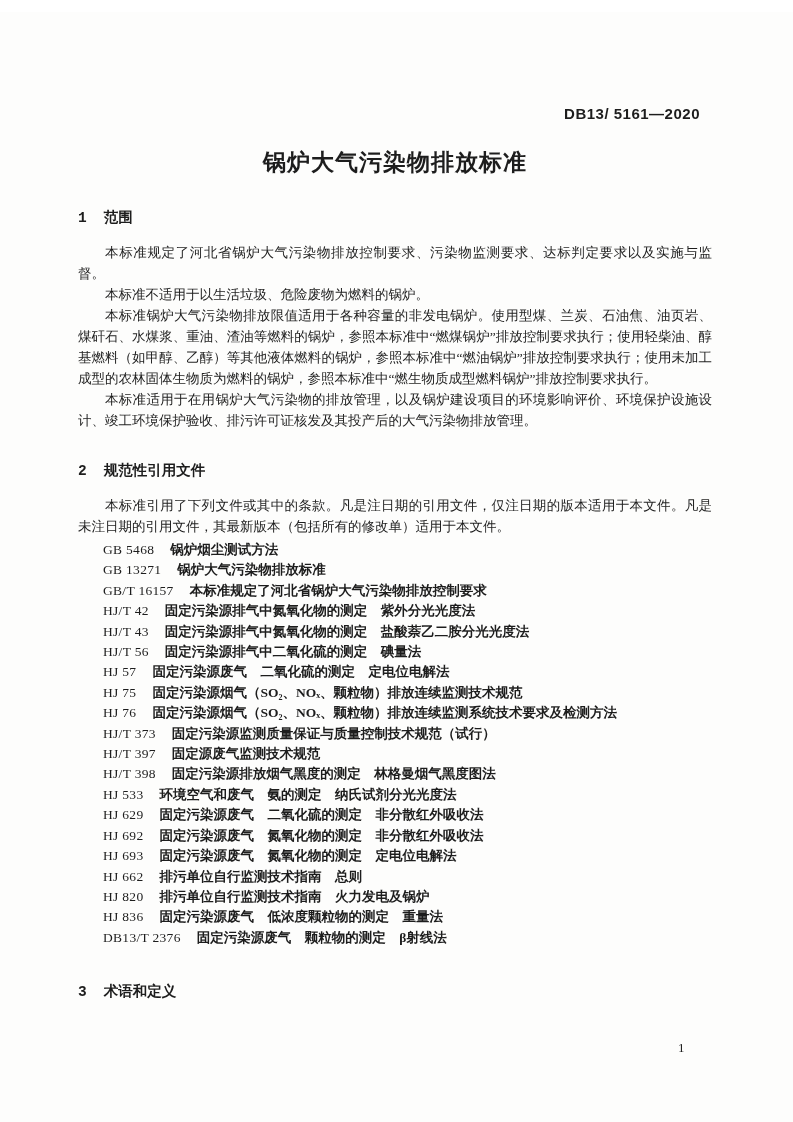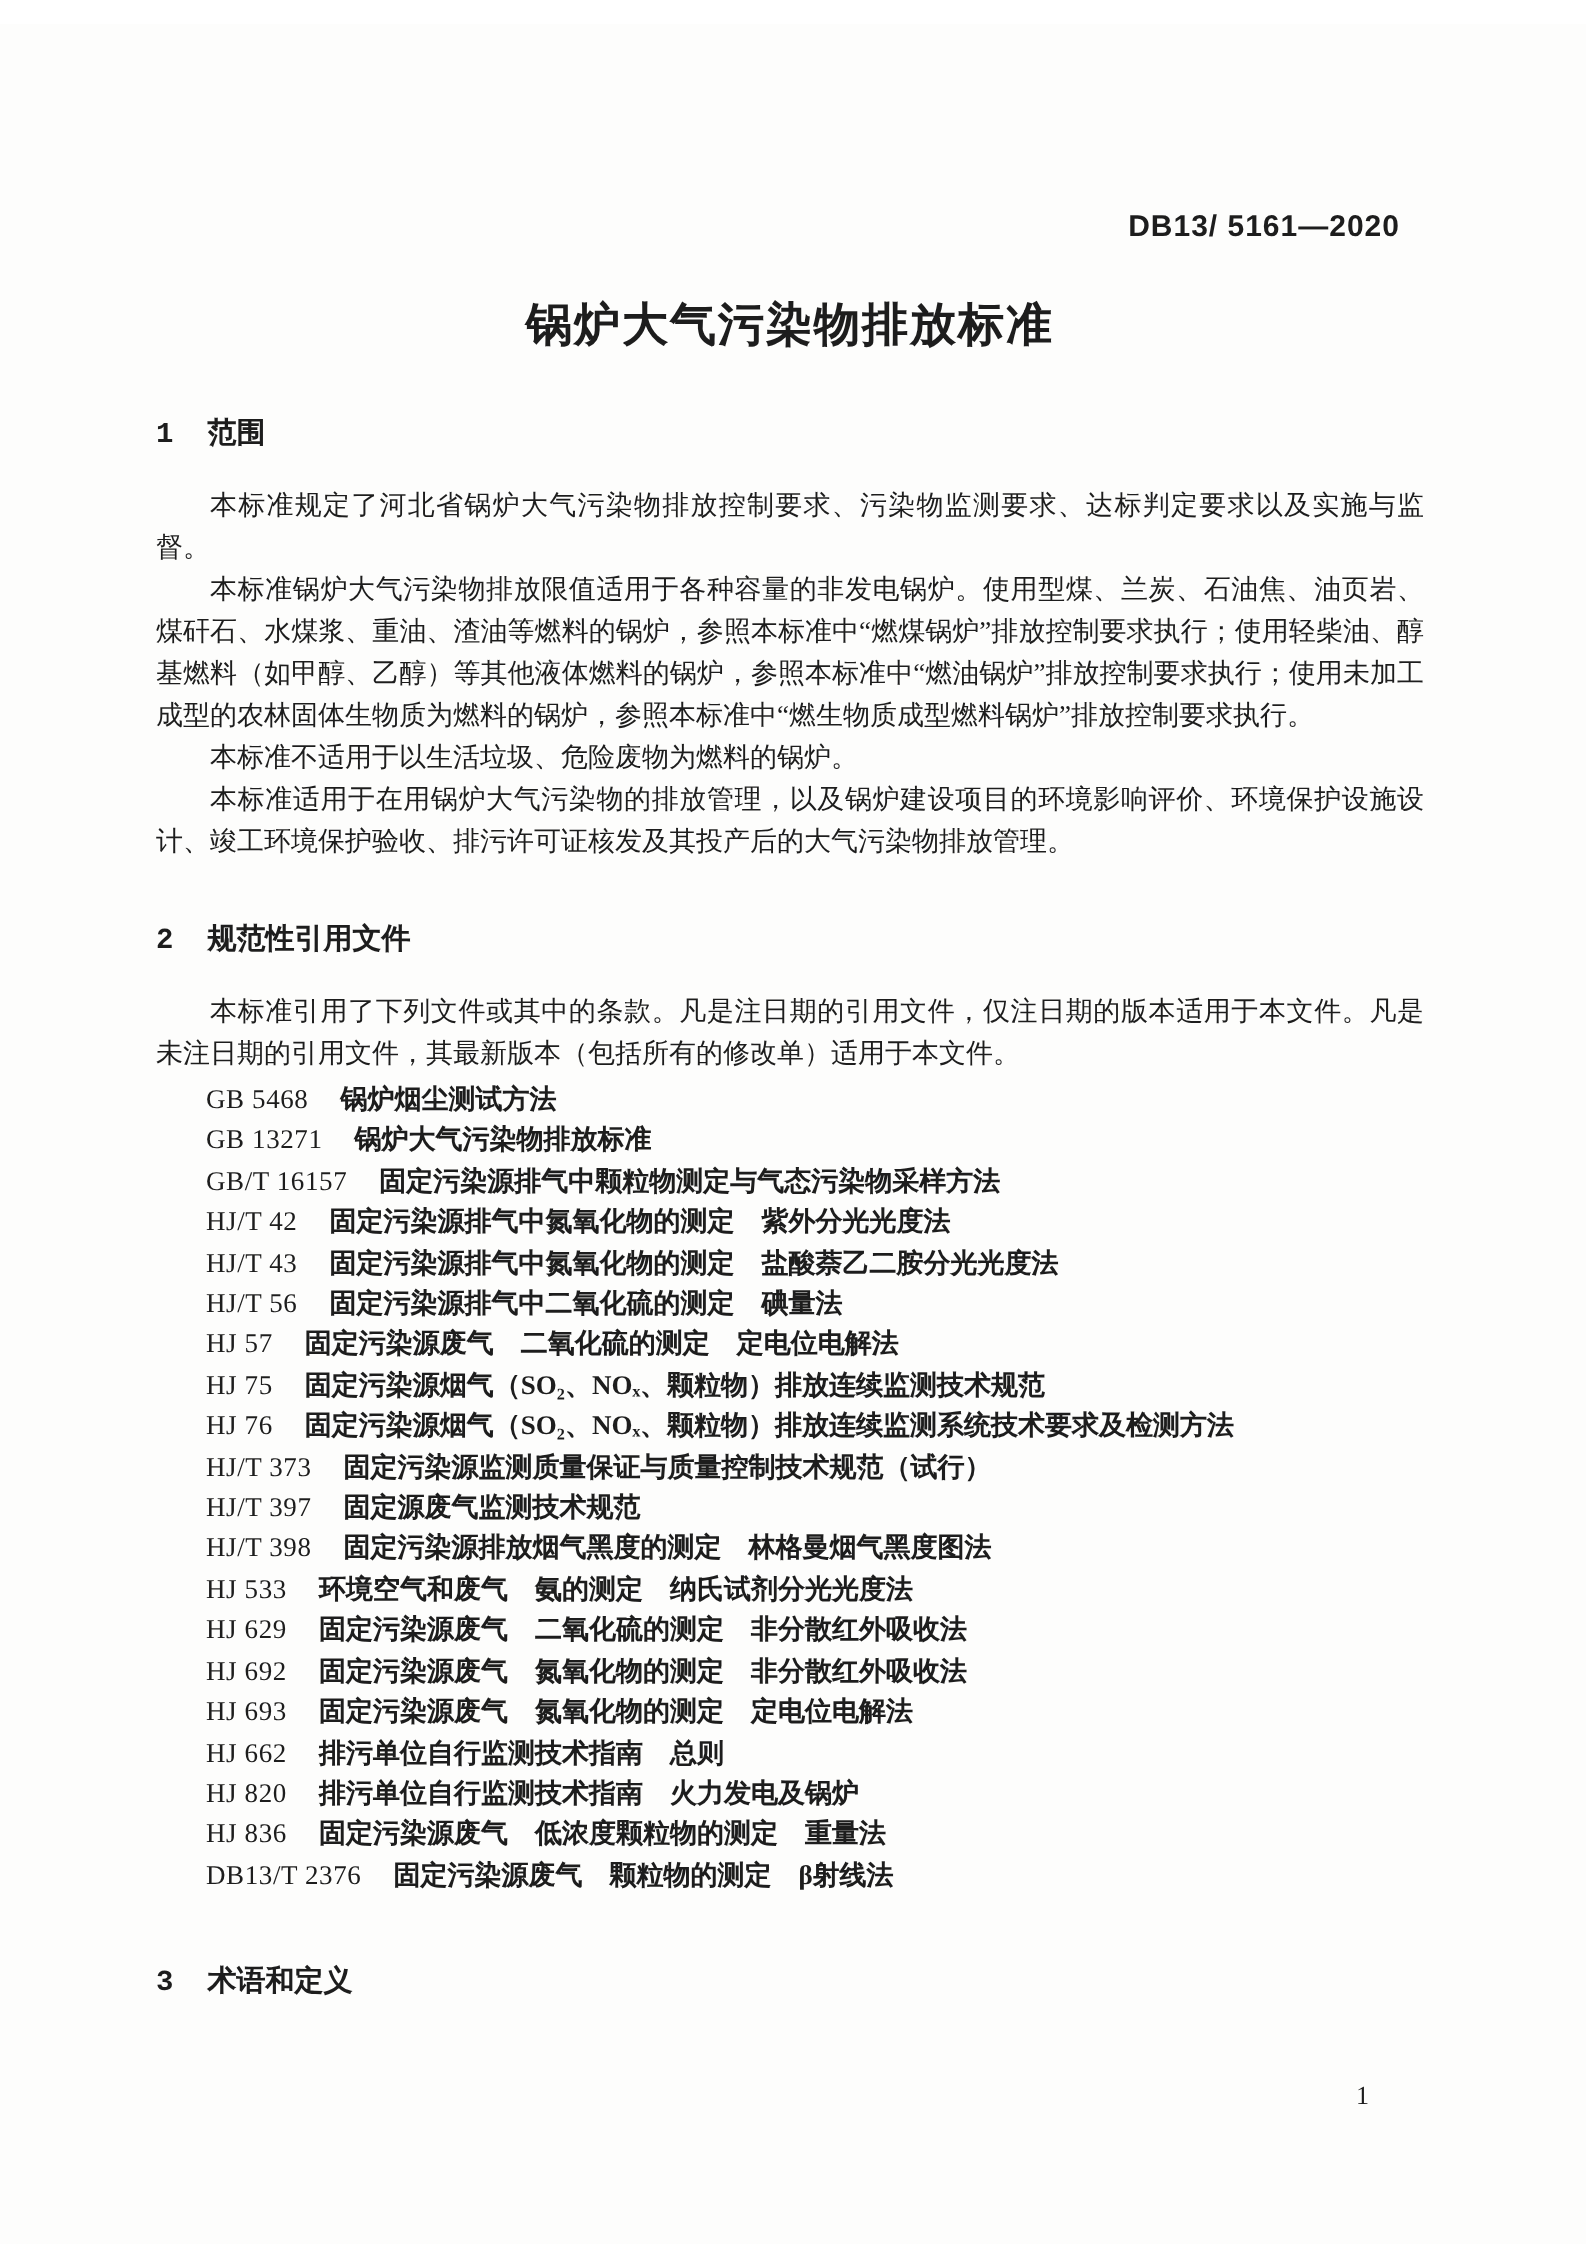--- a/index.html
+++ b/index.html
@@ -76,33 +76,33 @@
 <div class="page">
 
   <div class="doc-code">DB13/ 5161—2020</div>
 
   <div class="doc-title">锅炉大气污染物排放标准</div>
 
   <div class="sec-heading">
     <span class="num">1</span><span class="txt">范围</span>
   </div>
   <p class="para">本标准规定了河北省锅炉大气污染物排放控制要求、污染物监测要求、达标判定要求以及实施与监督。</p>
+  <p class="para">本标准不适用于以生活垃圾、危险废物为燃料的锅炉。</p>
   <p class="para">本标准锅炉大气污染物排放限值适用于各种容量的非发电锅炉。使用型煤、兰炭、石油焦、油页岩、煤矸石、水煤浆、重油、渣油等燃料的锅炉，参照本标准中“燃煤锅炉”排放控制要求执行；使用轻柴油、醇基燃料（如甲醇、乙醇）等其他液体燃料的锅炉，参照本标准中“燃油锅炉”排放控制要求执行；使用未加工成型的农林固体生物质为燃料的锅炉，参照本标准中“燃生物质成型燃料锅炉”排放控制要求执行。</p>
-  <p class="para">本标准不适用于以生活垃圾、危险废物为燃料的锅炉。</p>
   <p class="para">本标准适用于在用锅炉大气污染物的排放管理，以及锅炉建设项目的环境影响评价、环境保护设施设计、竣工环境保护验收、排污许可证核发及其投产后的大气污染物排放管理。</p>
 
   <div class="sec-heading gap-lg">
     <span class="num">2</span><span class="txt">规范性引用文件</span>
   </div>
   <p class="para">本标准引用了下列文件或其中的条款。凡是注日期的引用文件，仅注日期的版本适用于本文件。凡是未注日期的引用文件，其最新版本（包括所有的修改单）适用于本文件。</p>
 
   <div class="ref-list">
     <div class="ref-line"><span class="code">GB 5468</span><span class="title">锅炉烟尘测试方法</span></div>
     <div class="ref-line"><span class="code">GB 13271</span><span class="title">锅炉大气污染物排放标准</span></div>
-    <div class="ref-line"><span class="code">GB/T 16157</span><span class="title">固定污染源排气中颗粒物测定与气态污染物采样方法</span></div>
+    <div class="ref-line"><span class="code">GB/T 16157</span><span class="title">本标准规定了河北省锅炉大气污染物排放控制要求</span></div>
     <div class="ref-line"><span class="code">HJ/T 42</span><span class="title">固定污染源排气中氮氧化物的测定　紫外分光光度法</span></div>
     <div class="ref-line"><span class="code">HJ/T 43</span><span class="title">固定污染源排气中氮氧化物的测定　盐酸萘乙二胺分光光度法</span></div>
     <div class="ref-line"><span class="code">HJ/T 56</span><span class="title">固定污染源排气中二氧化硫的测定　碘量法</span></div>
     <div class="ref-line"><span class="code">HJ 57</span><span class="title">固定污染源废气　二氧化硫的测定　定电位电解法</span></div>
     <div class="ref-line"><span class="code">HJ 75</span><span class="title">固定污染源烟气（SO₂、NOₓ、颗粒物）排放连续监测技术规范</span></div>
     <div class="ref-line"><span class="code">HJ 76</span><span class="title">固定污染源烟气（SO₂、NOₓ、颗粒物）排放连续监测系统技术要求及检测方法</span></div>
     <div class="ref-line"><span class="code">HJ/T 373</span><span class="title">固定污染源监测质量保证与质量控制技术规范（试行）</span></div>
     <div class="ref-line"><span class="code">HJ/T 397</span><span class="title">固定源废气监测技术规范</span></div>
     <div class="ref-line"><span class="code">HJ/T 398</span><span class="title">固定污染源排放烟气黑度的测定　林格曼烟气黑度图法</span></div>
     <div class="ref-line"><span class="code">HJ 533</span><span class="title">环境空气和废气　氨的测定　纳氏试剂分光光度法</span></div>

